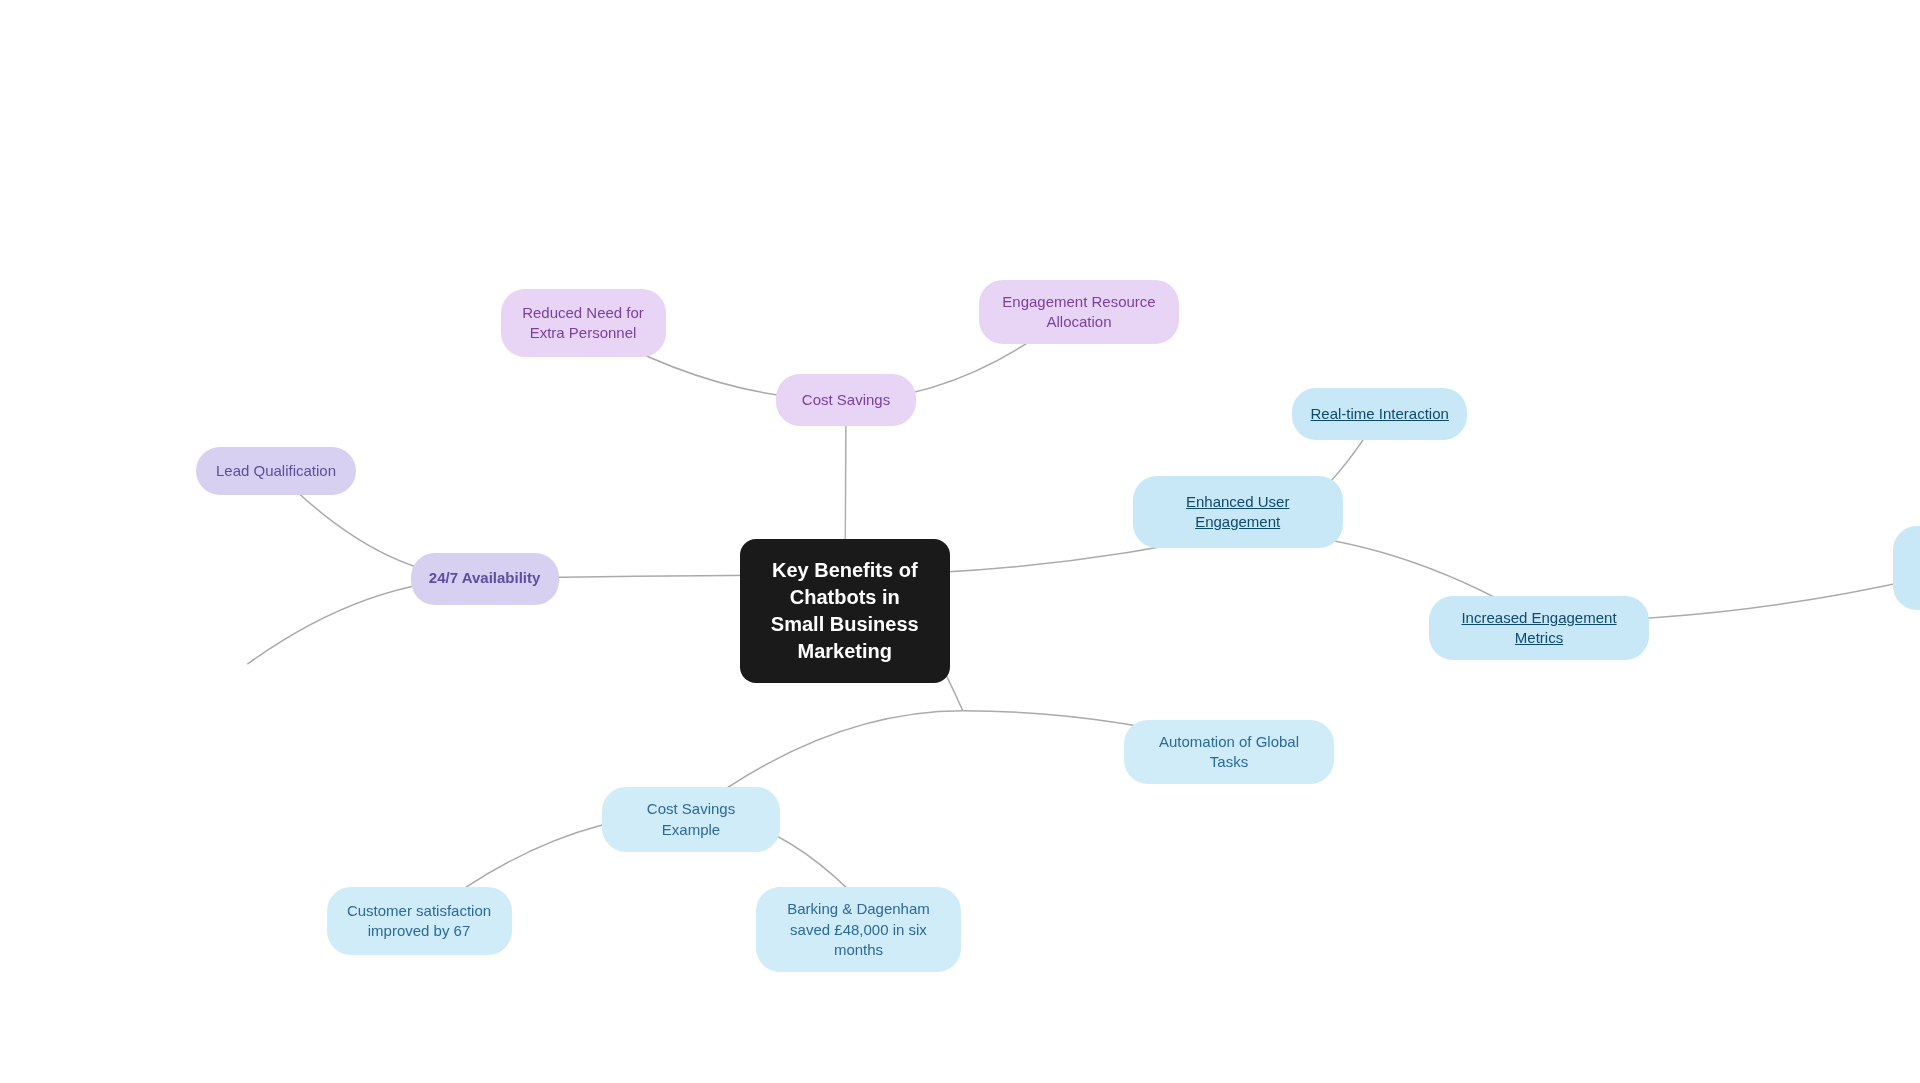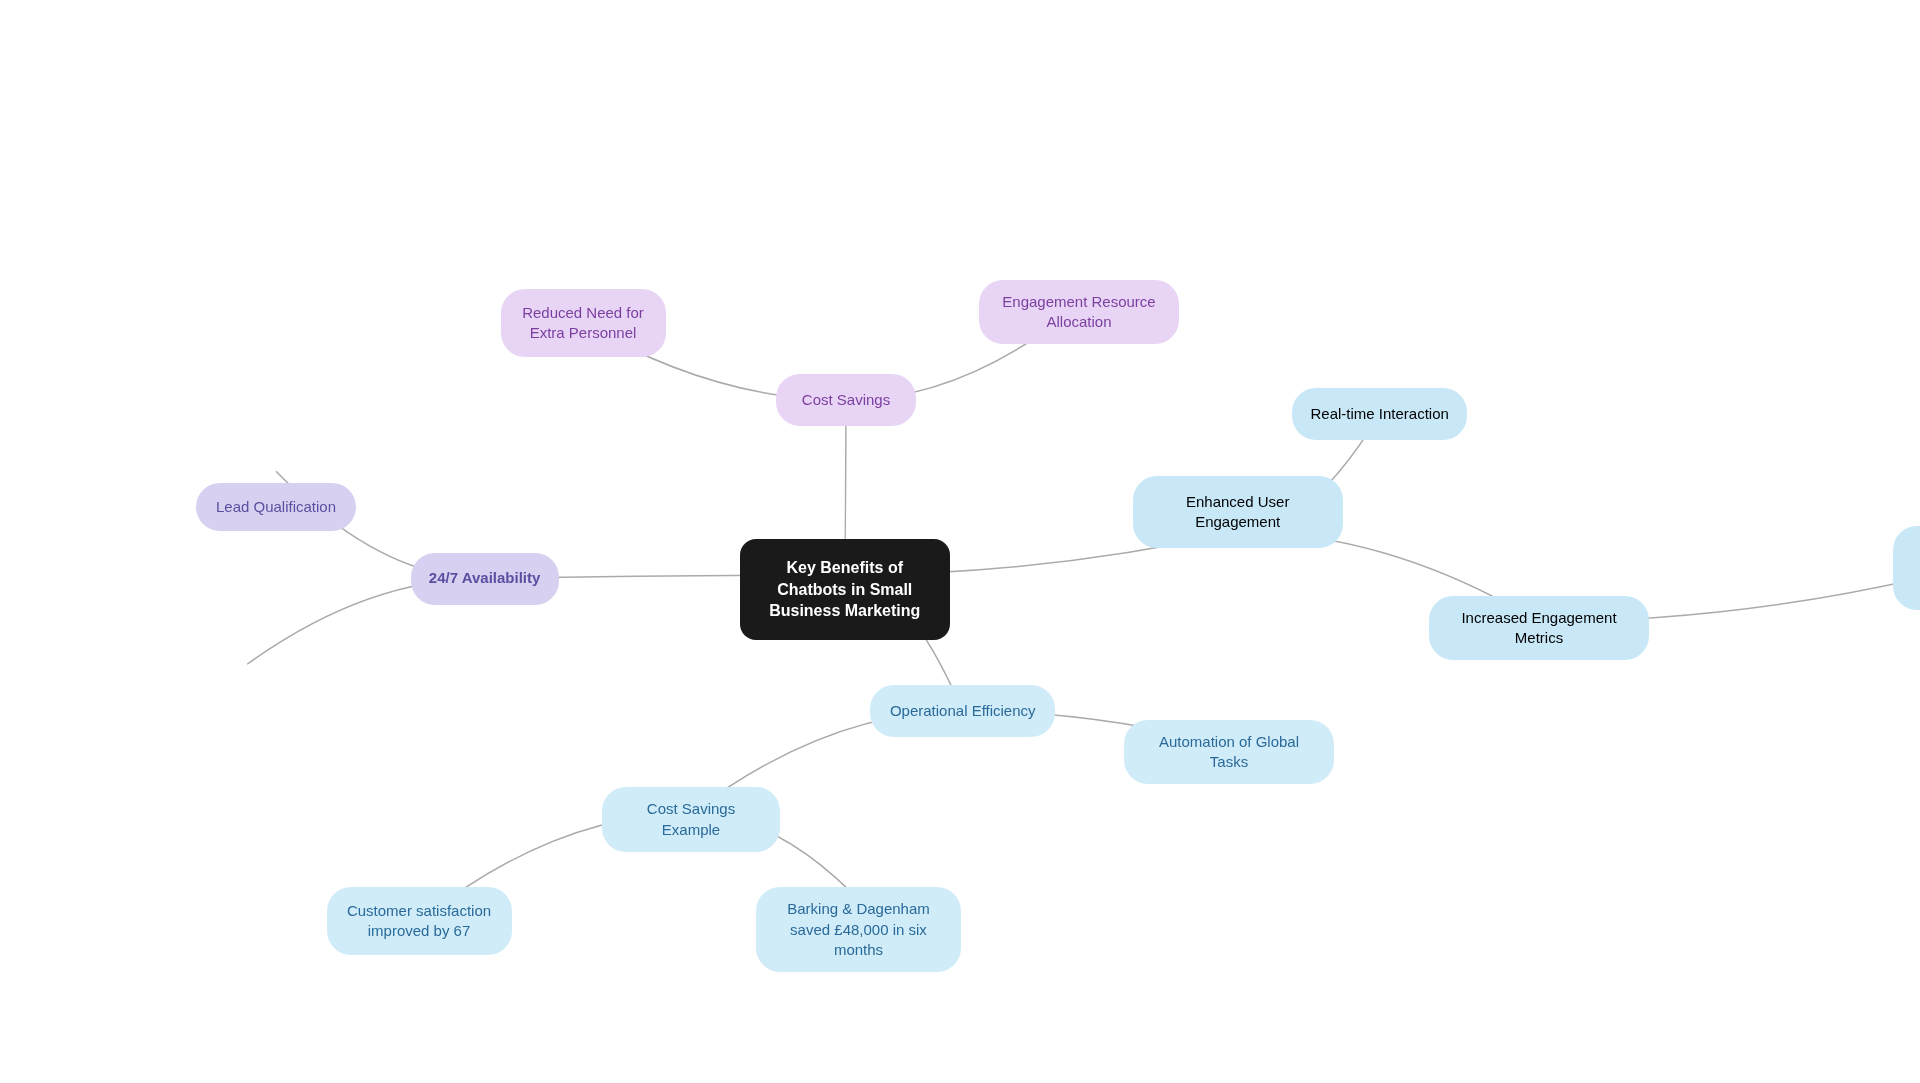--- a/index.html
+++ b/index.html
@@ -33,37 +33,38 @@
       padding: 12px 18px;
       font-size: 15px;
       line-height: 1.35;
       cursor: default;
     }
     .node-center {
       background: #1a1a1a;
       color: #ffffff;
       border-radius: 16px;
       font-weight: 600;
-      font-size: 16px;
+      font-size: 20px;
       padding: 18px 24px;
     }
     .node-purple {
       background: #e8d5f5;
       color: #7b3fa0;
       border: none;
     }
     .node-lavender {
       background: #d8d0f0;
       color: #5a4fa0;
       border: none;
     }
     .node-blue {
       background: #c8e8f8;
-      color: #000000;
+      color: #0c4a6e;
       border: none;
+      text-decoration: underline;
     }
     .node-lightblue {
       background: #d0ecf8;
       color: #2a6a9a;
       border: none;
     }
   </style>
 </head>
 <body>
 
@@ -83,23 +84,22 @@
       <path d="M 962.75 710.8000000000001 Q 1095.875 710.8000000000001 1229 745.9000000000001" stroke="#aaaaaa" stroke-width="1.5" fill="none"></path>
       <path d="M 962.75 710.8000000000001 Q 826.875 710.8000000000001 691 813.4000000000001" stroke="#aaaaaa" stroke-width="1.5" fill="none"></path>
       <path d="M 691 813.4000000000001 Q 555 813.4000000000001 419 921.3000000000001" stroke="#aaaaaa" stroke-width="1.5" fill="none"></path>
       <path d="M 691 813.4000000000001 Q 784.75 813.4000000000001 878.5 921.3000000000001" stroke="#aaaaaa" stroke-width="1.5" fill="none"></path>
     </svg>
 <div class="node node-center" style="left: 739.75px; top: 539px; width: 210px; min-height: 72px;">Key Benefits of Chatbots in Small Business Marketing</div>
     <div class="node node-purple" style="left: 776px; top: 374.3px; width: 140px; min-height: 52px;">Cost Savings</div>
     <div class="node node-purple" style="left: 500.5px; top: 289.25px; width: 165px; min-height: 68px;">Reduced Need for Extra Personnel</div>
     <div class="node node-purple" style="left: 979px; top: 279.8px; width: 200px; min-height: 52px;">Engagement Resource Allocation</div>
     <div class="node node-lavender" style="left: 410.6px; top: 552.5px; width: 148px; min-height: 52px; font-weight: bold;">24/7 Availability</div>
-    <div class="node node-lavender" style="left: 196px; top: 447.2px; width: 160px; min-height: 48px; margin-top: 36px;">Lead Qualification</div>
+    <div class="node node-lavender" style="left: 196px; top: 447.2px; width: 160px; min-height: 48px;">Lead Qualification</div>
     <div class="node node-blue" style="left: 1132.7px; top: 476px; width: 210px; min-height: 72px;">Enhanced User Engagement</div>
     <div class="node node-blue" style="left: 1292.2px; top: 387.8px; width: 175px; min-height: 52px;">Real-time Interaction</div>
     <div class="node node-blue" style="left: 1429px; top: 595.7px; width: 220px; min-height: 52px;">Increased Engagement Metrics</div>
     <div class="node node-blue" style="left: 1892.5px; top: 525.5px; width: 190px; min-height: 72px;">80 of Americans believe AI enhances efficiency</div>
-    <div class="node node-lightblue" style="left: 870.25px; top: 684.8px; width: 185px; min-height: 52px;">Operational Efficiency</div>
     <div class="node node-lightblue" style="left: 1124px; top: 719.9px; width: 210px; min-height: 52px;">Automation of Global Tasks</div>
     <div class="node node-lightblue" style="left: 602px; top: 787.4px; width: 178px; min-height: 52px;">Cost Savings Example</div>
     <div class="node node-lightblue" style="left: 326.5px; top: 887.3px; width: 185px; min-height: 68px;">Customer satisfaction improved by 67</div>
     <div class="node node-lightblue" style="left: 756px; top: 887.3px; width: 205px; min-height: 68px;">Barking &amp; Dagenham saved £48,000 in six months</div>
   </div>
 
 </body></html>

